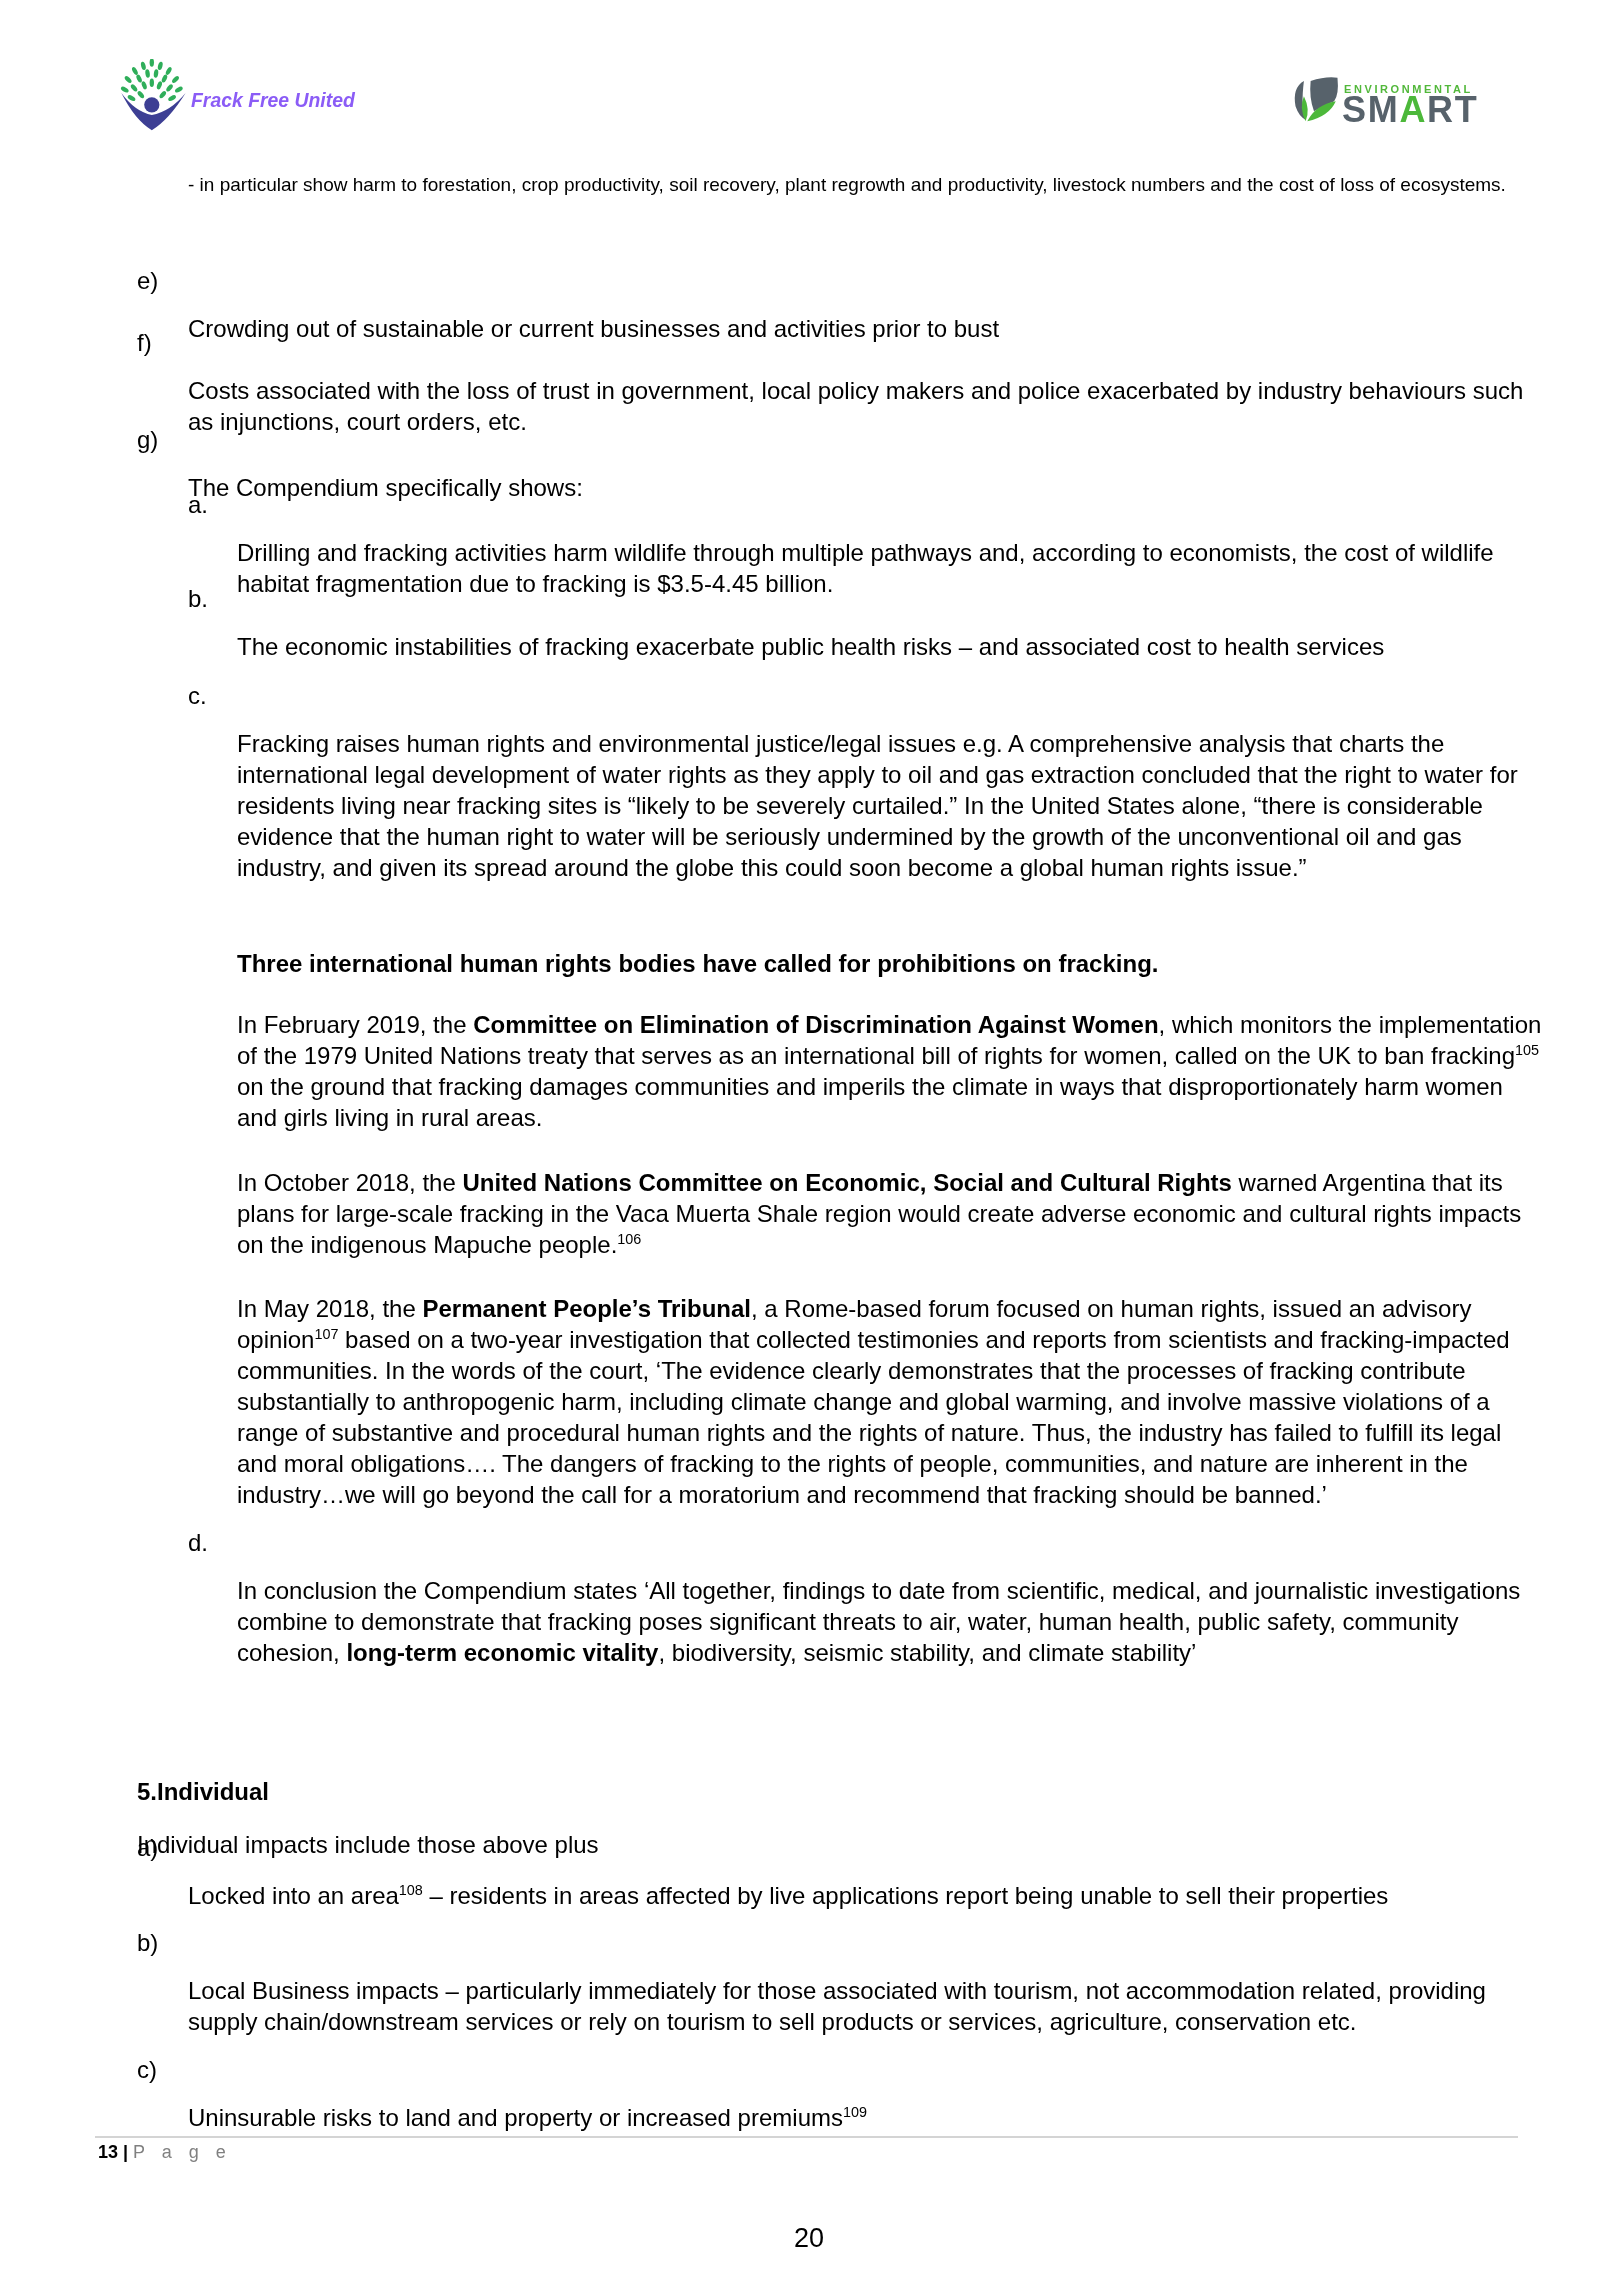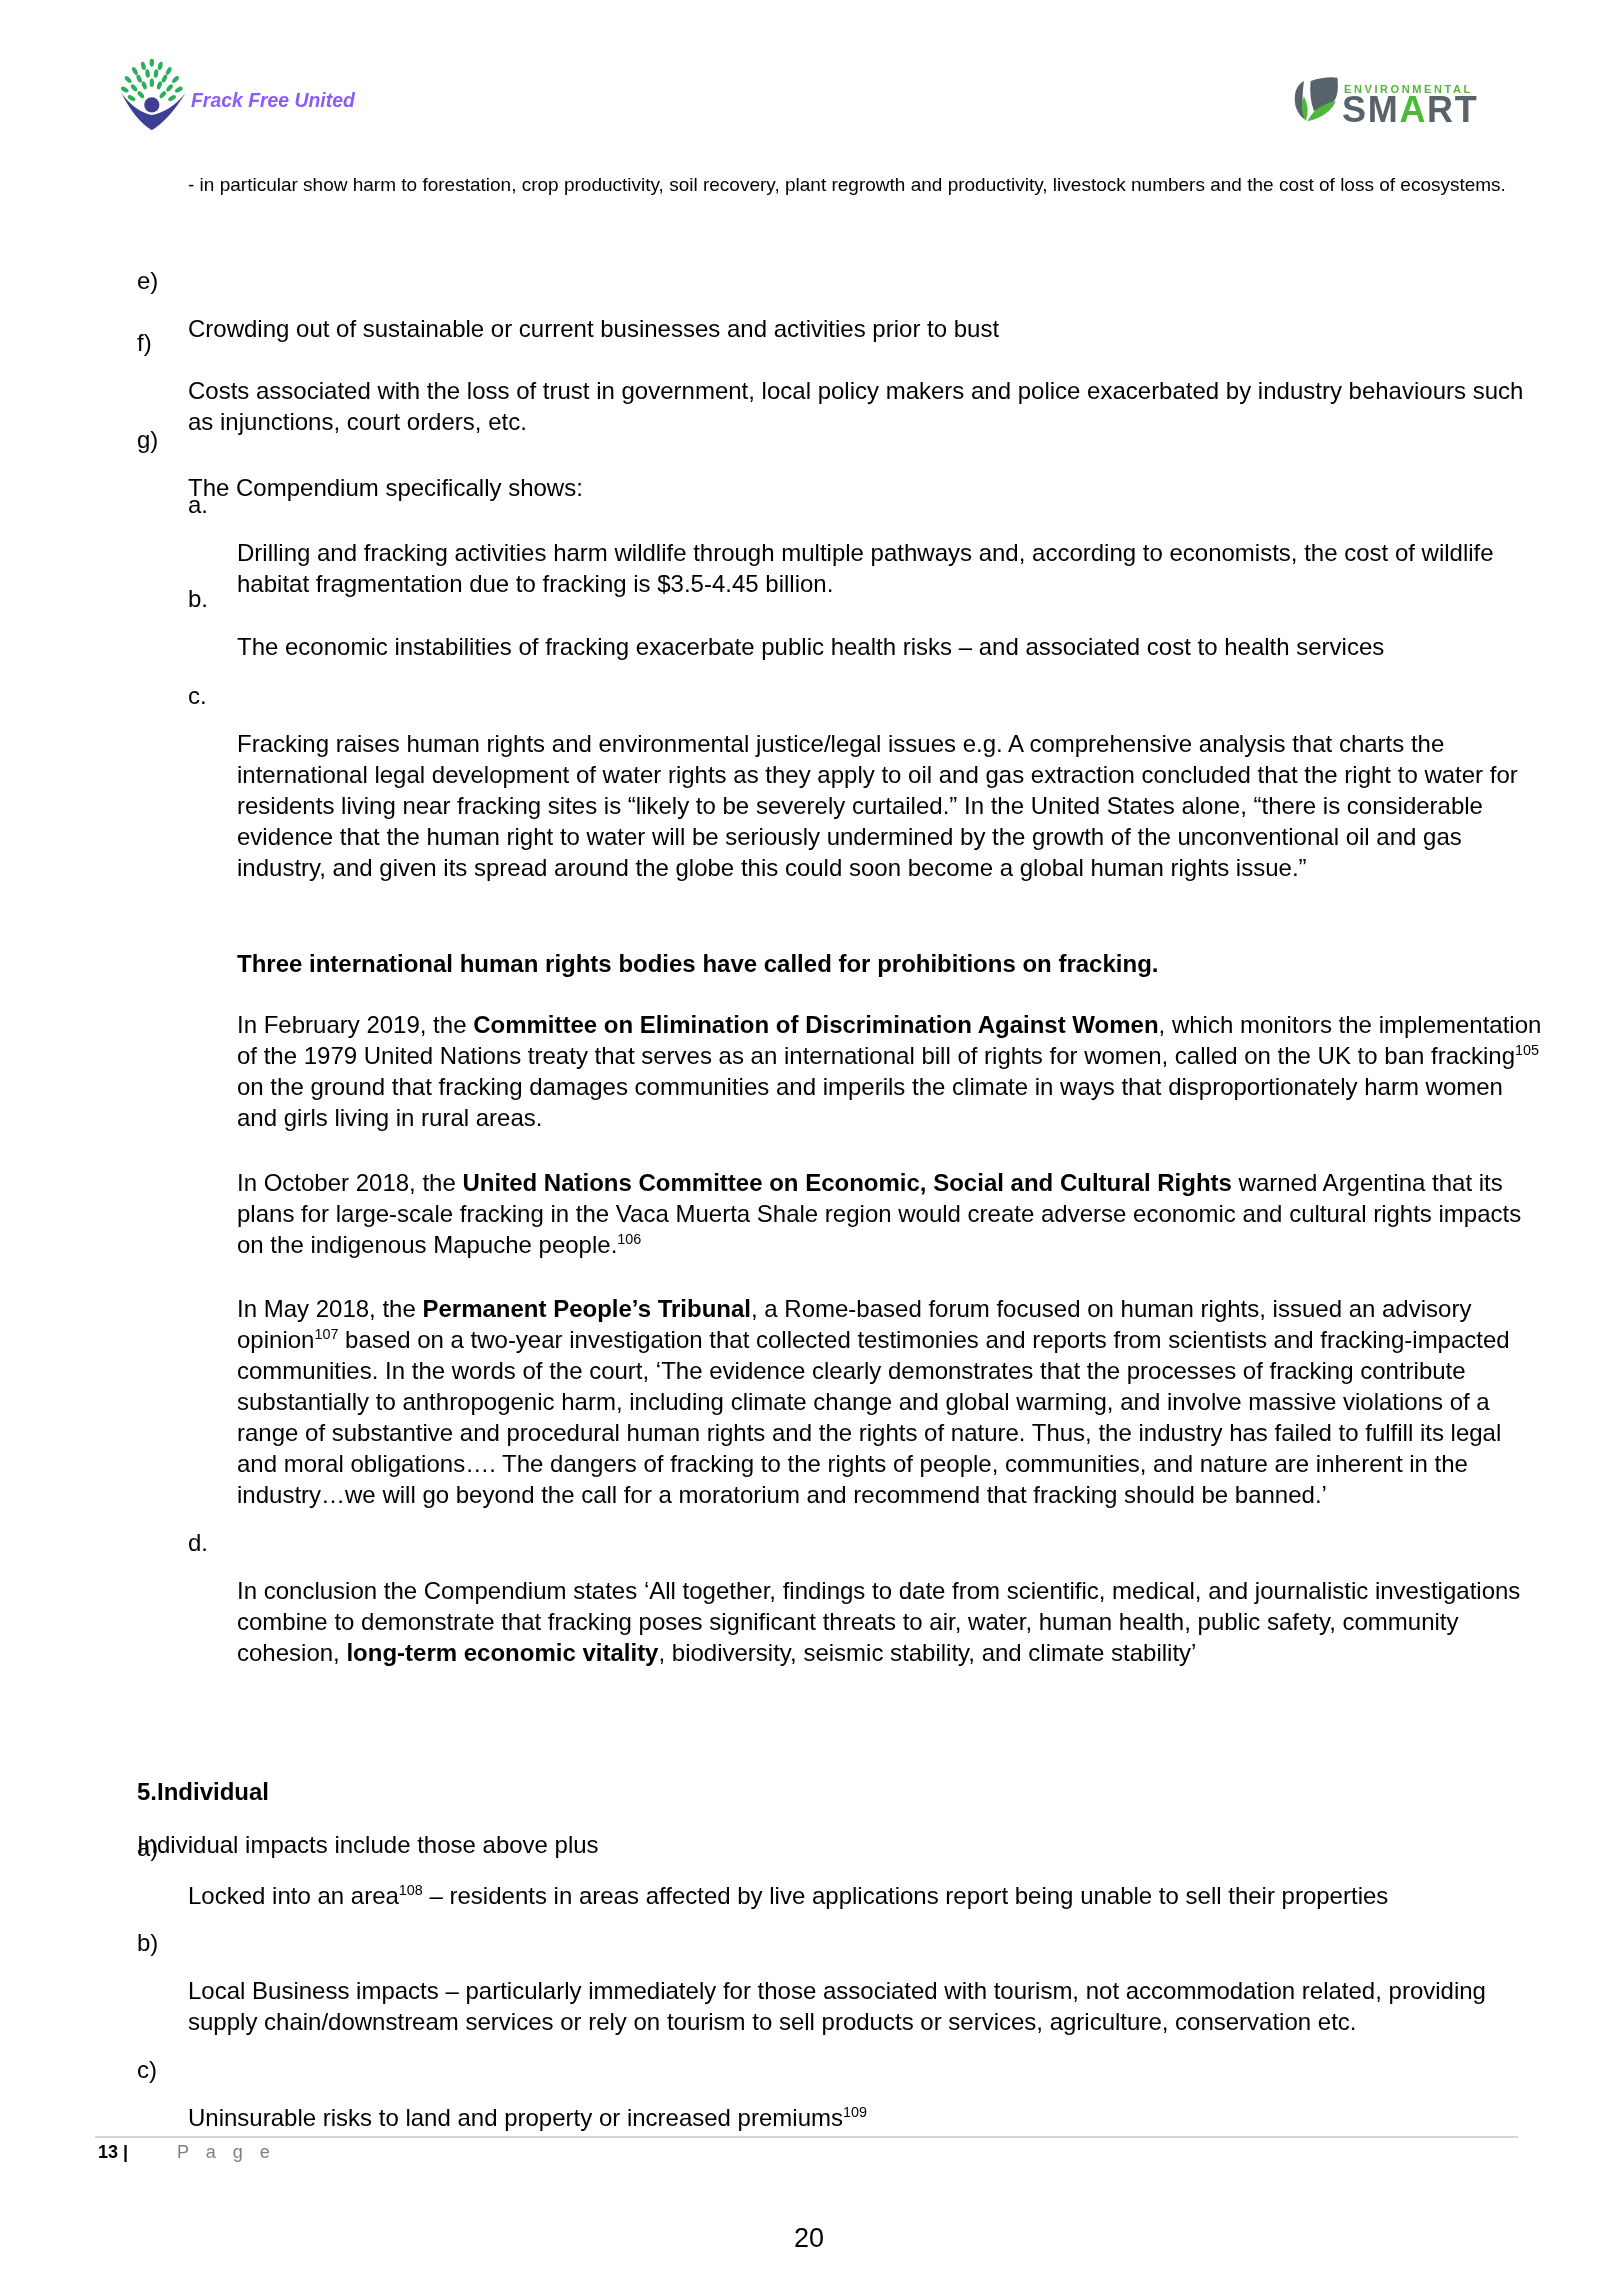--- a/index.html
+++ b/index.html
@@ -18,21 +18,21 @@
               color: #8b5cf6; letter-spacing: 0px; white-space: nowrap; }
   .env-top { position: absolute; left: 54px; top: 10px; font-size: 11px; letter-spacing: 2.6px; color: #52b83b;
              font-weight: bold; white-space: nowrap; text-align: center; }
   .env-smart { position: absolute; left: 52px; top: 20px; font-size: 36px; line-height: 34px; letter-spacing: 1.7px;
                color: #57626b; font-weight: bold; white-space: nowrap; }
   .env-smart .a { color: #4cb83a; }
   .footer-line { position: absolute; left: 95px; top: 2136px; width: 1423px; height: 1.7px; background: #d4d4d4; }
   .footer-page { position: absolute; left: 98px; top: 2142px; font-size: 18px; line-height: 20px; white-space: nowrap; }
   .footer-page .num { font-weight: bold; }
   .footer-page .sep { font-weight: bold; }
-  .footer-page .word { color: #808080; letter-spacing: 6px; margin-left: 44px; }
+  .footer-page .word { color: #808080; letter-spacing: 6px; }
   .pdf-num { position: absolute; left: 794px; top: 2221px; font-size: 27px; line-height: 34px; }
 </style>
 </head>
 <body>
 
 <div class="logo-left">
   <svg width="71" height="73" viewBox="0 0 84 86" style="position:absolute;left:0;top:1.7px;">
     <path d="M4 40 Q20 72 40 84 Q60 72 80 40 Q62 62 40 66 Q20 62 4 40 Z" fill="#3d3f94"></path>
     <circle cx="40" cy="54" r="9" fill="#3d3f94"></circle>
     <g fill="#2fae5a">

